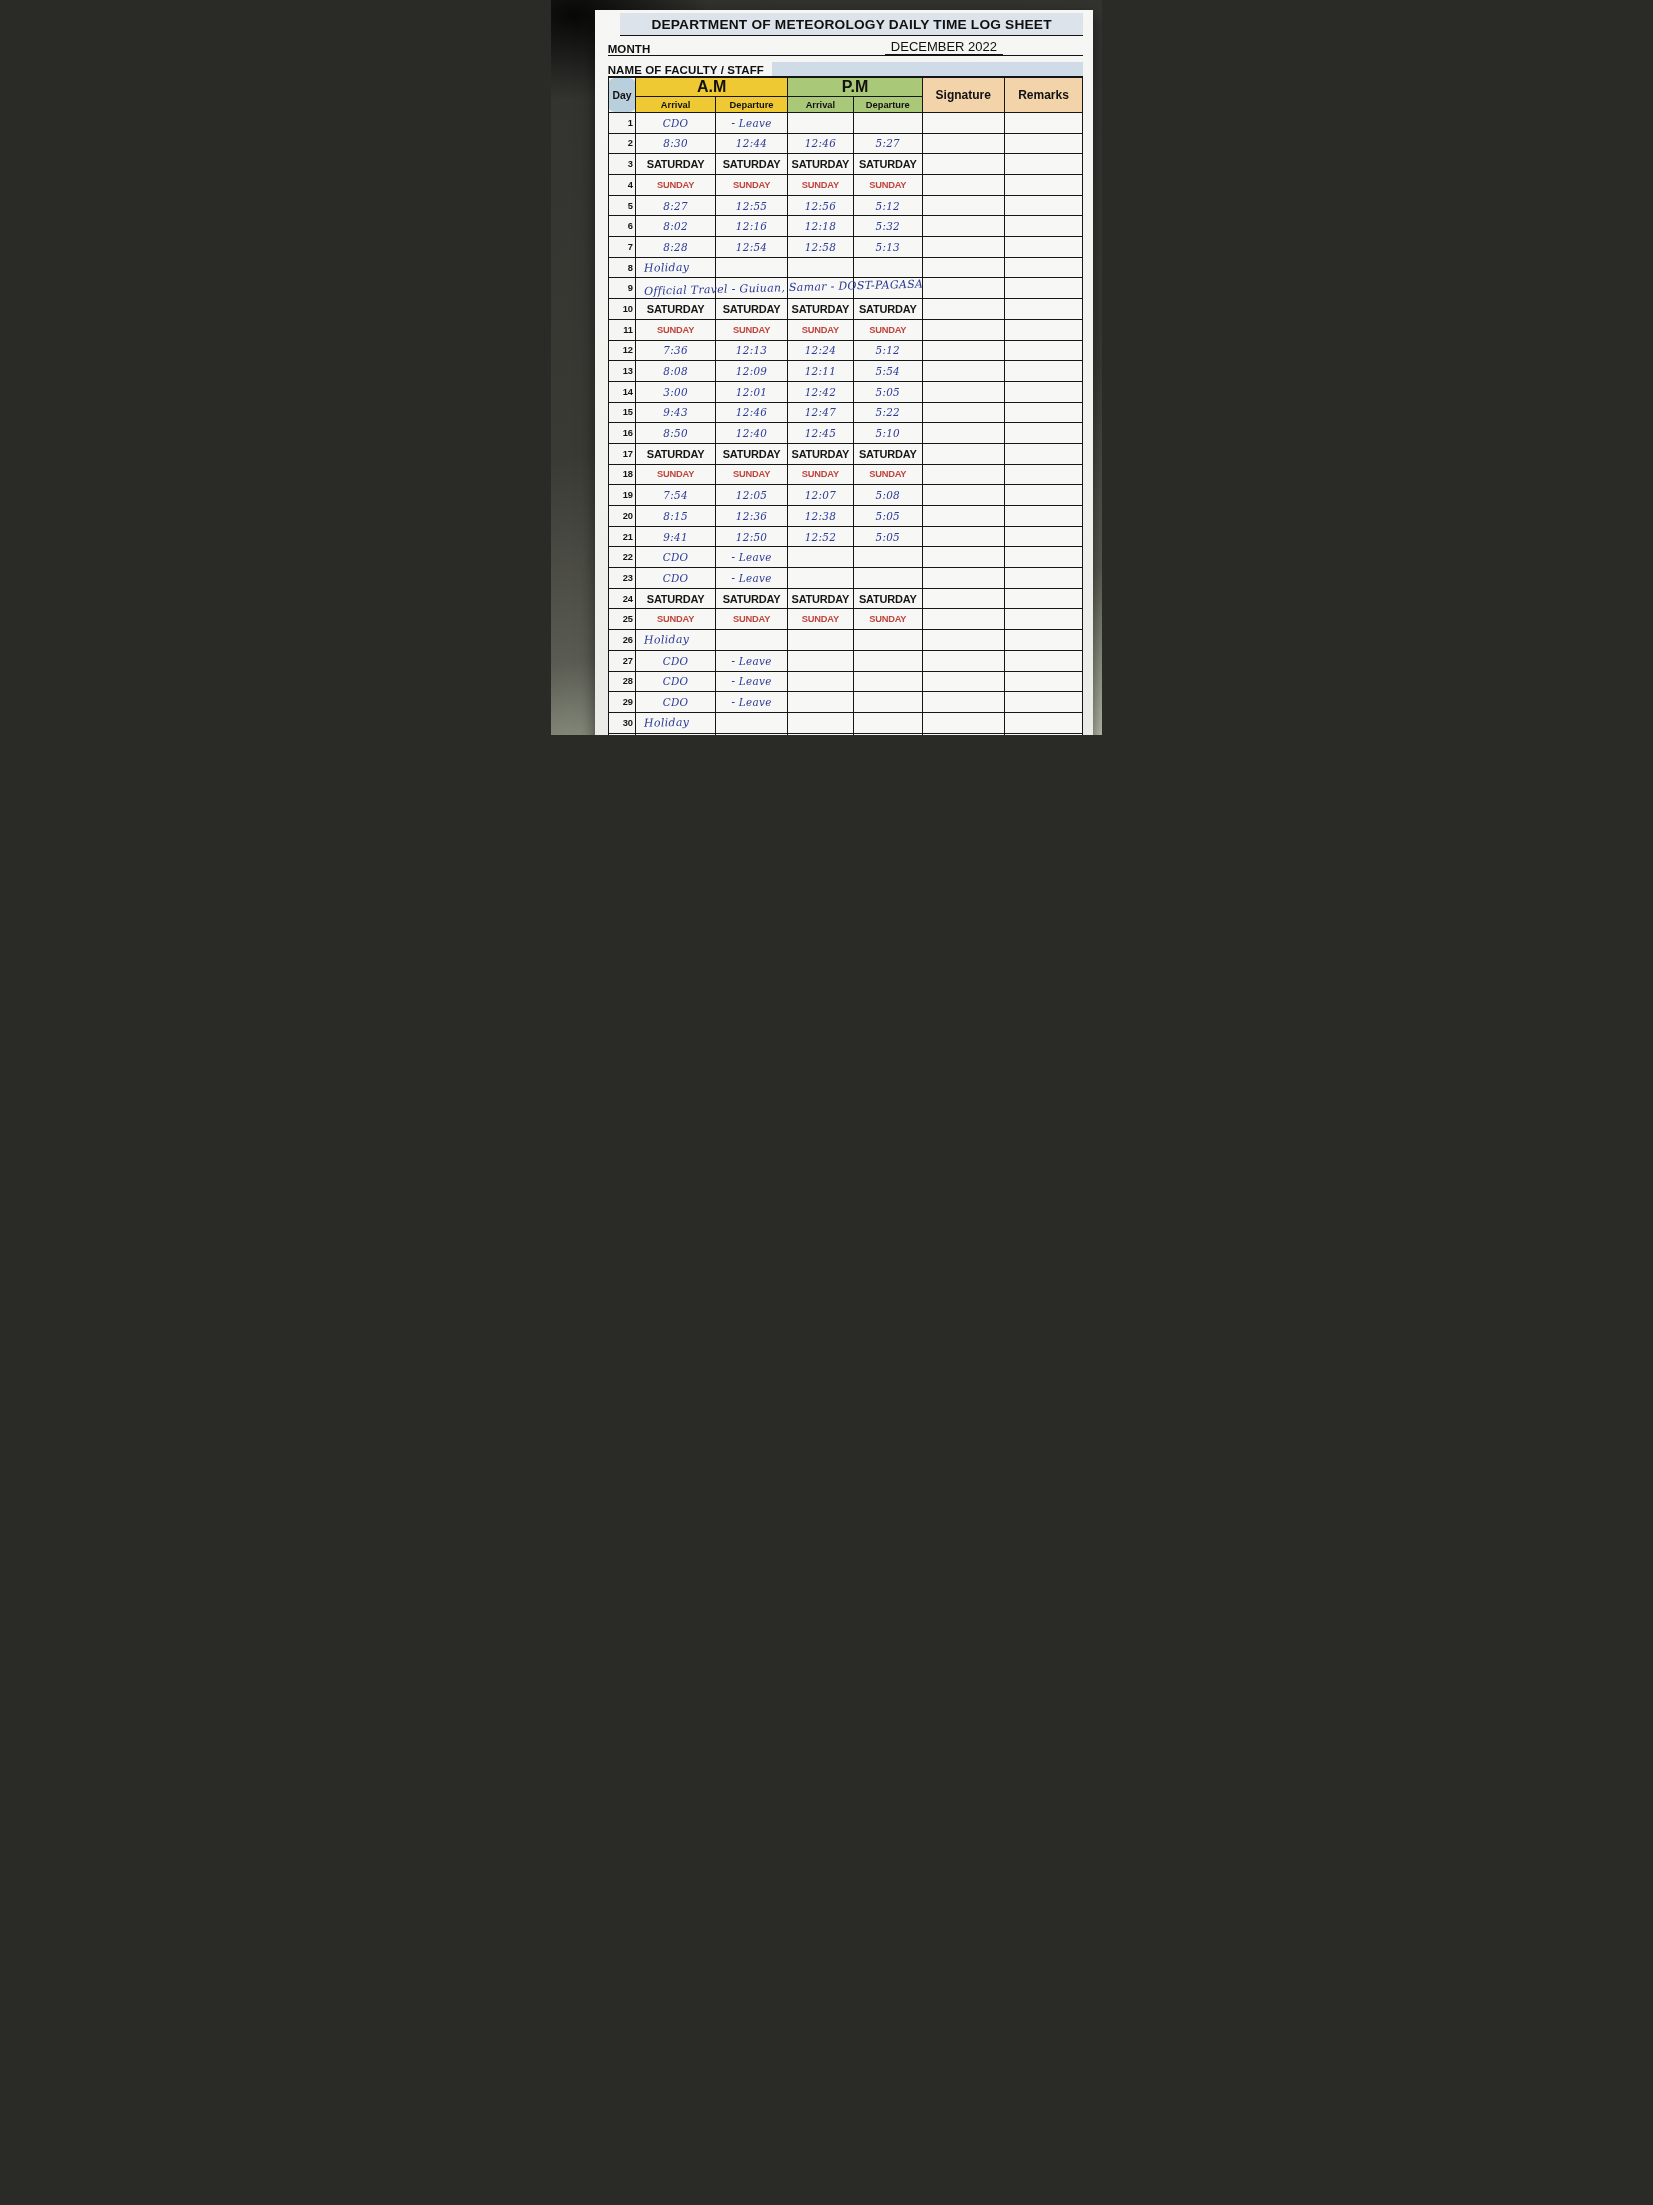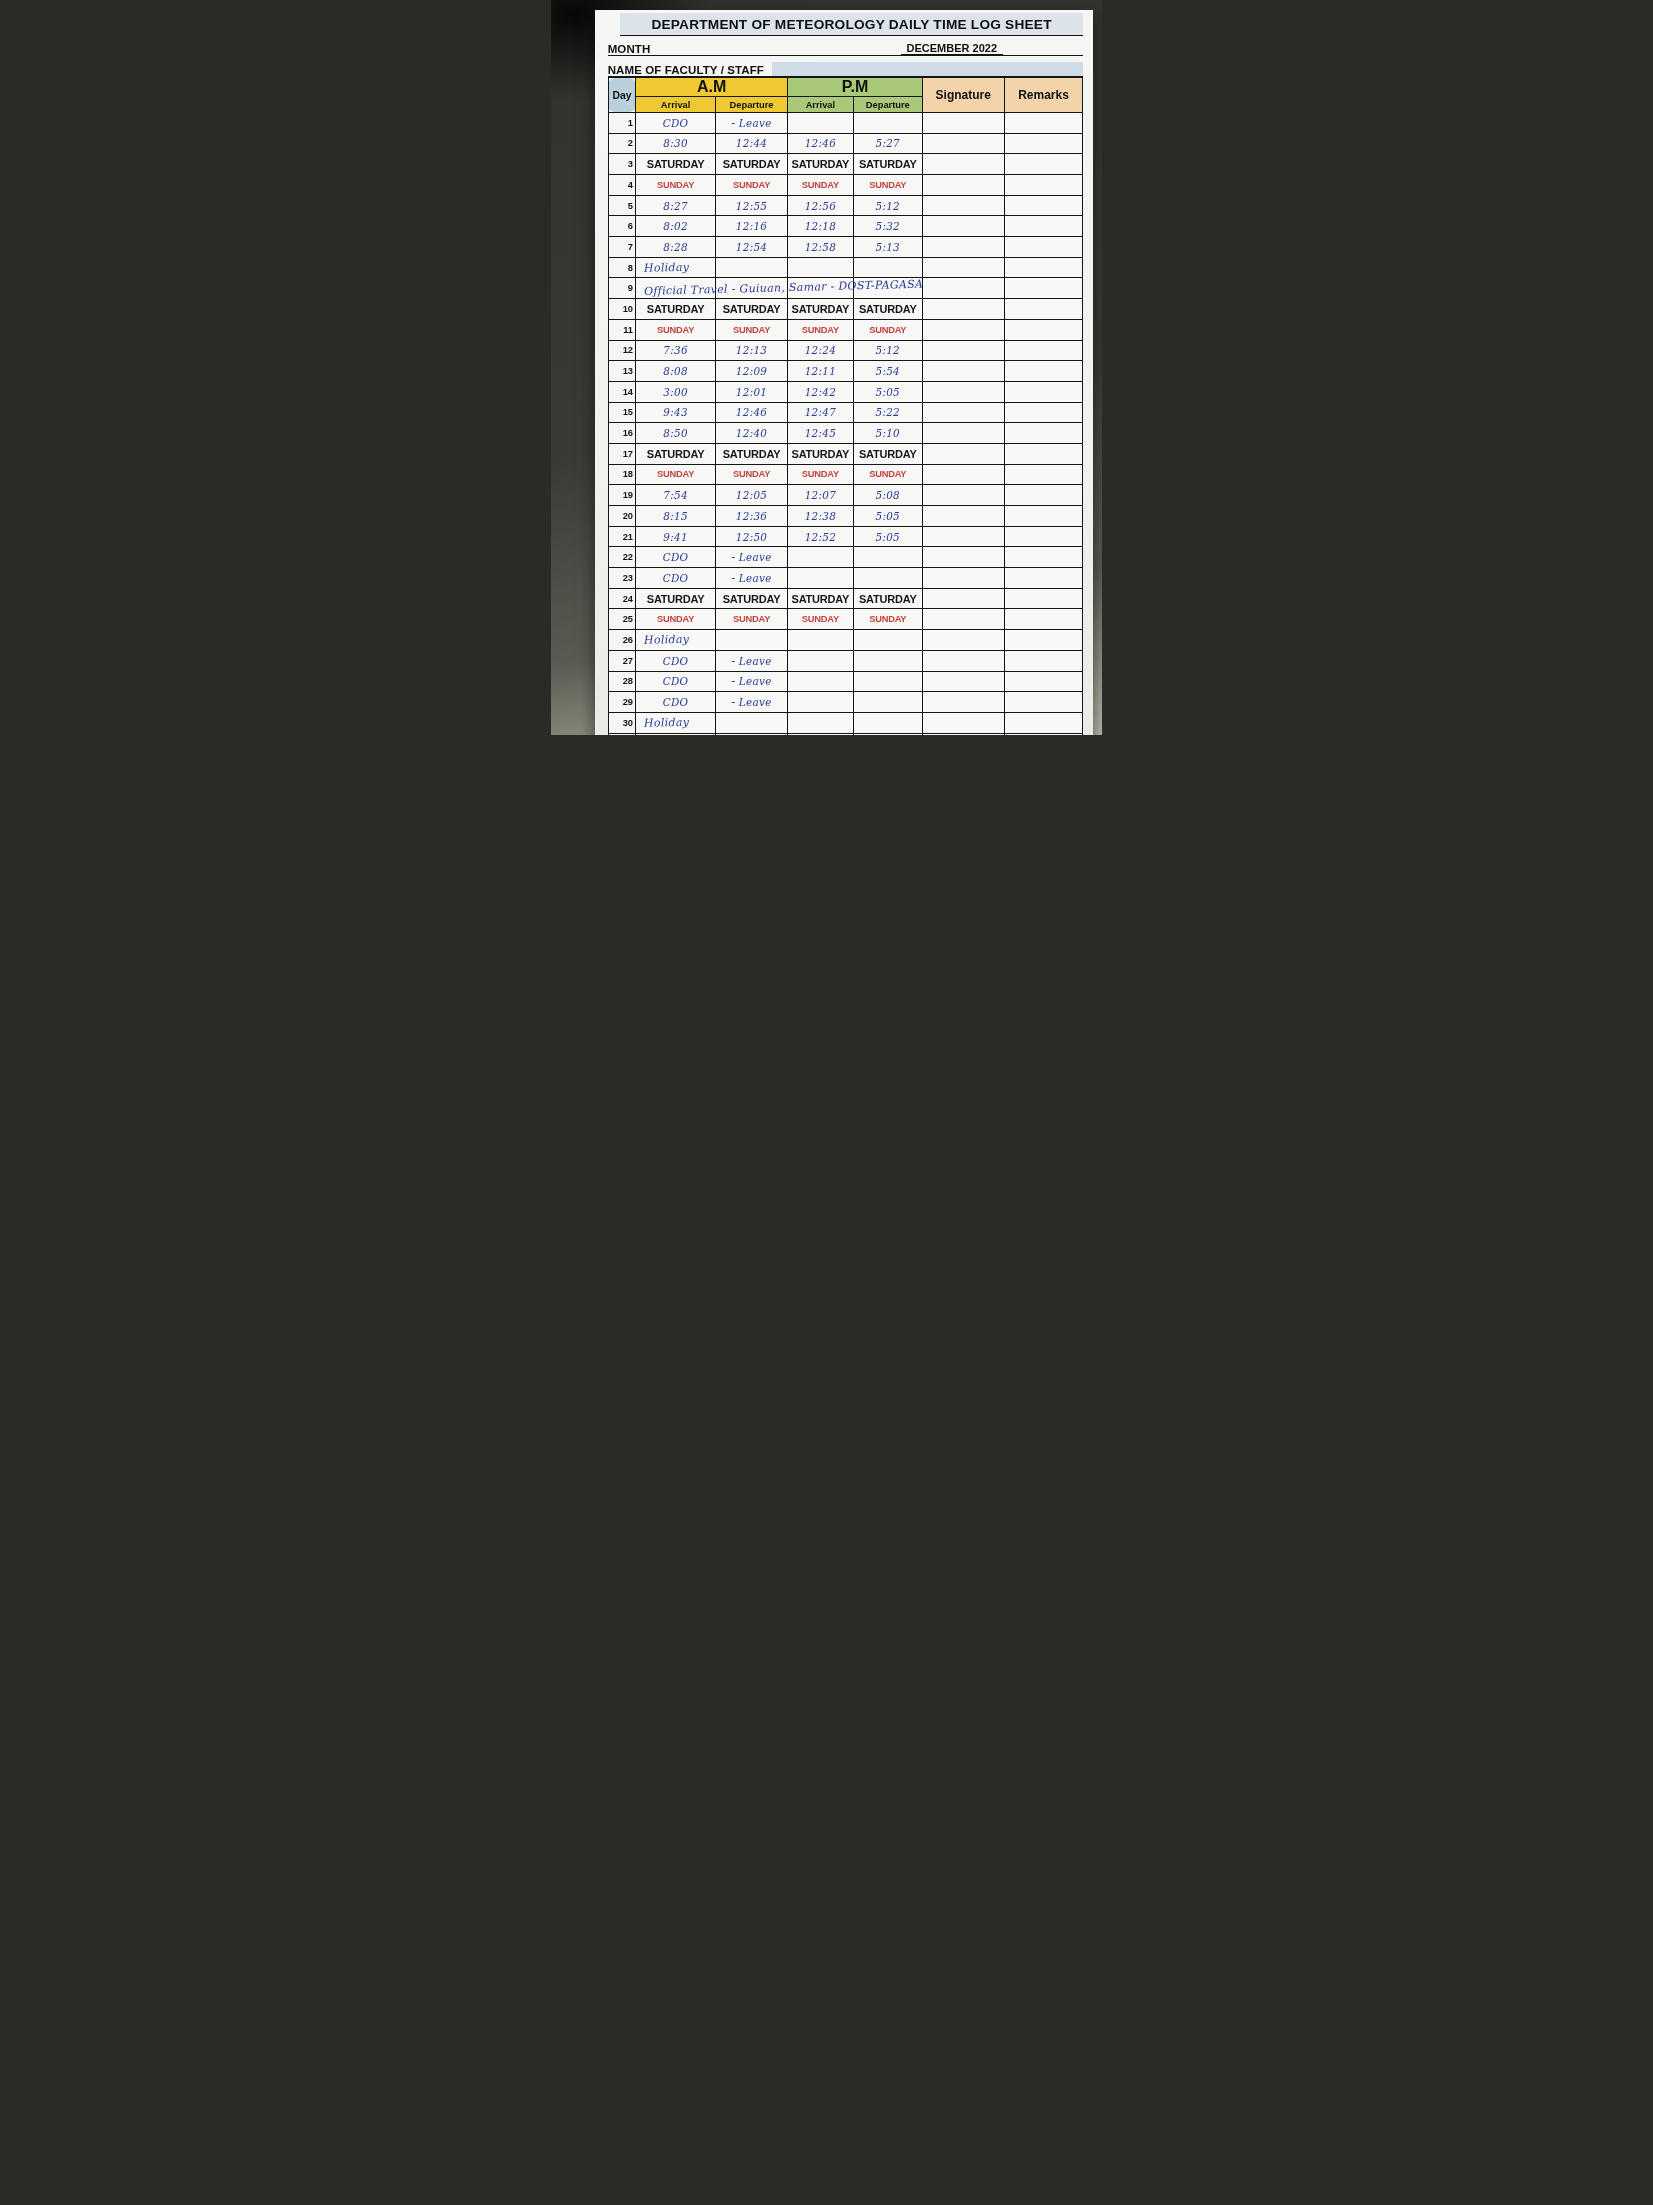--- a/index.html
+++ b/index.html
@@ -36,21 +36,21 @@
     display:flex;align-items:flex-end;
     border-bottom:1.6px solid #141414;
     height:19.7px;
   }
   .month-label,.name-label{
     font-weight:bold;font-size:11.5px;color:#101010;letter-spacing:0.1px;
     white-space:nowrap;
   }
   .month-value{
     margin-left:auto;margin-right:17%;
-    font-weight:bold;font-size:11px;color:#101010;
+    font-weight:normal;font-size:13px;color:#101010;
     border-bottom:1.6px solid #141414;
     padding:0 5.5px 0.5px 5.5px;
   }
   .name-strip{
     flex:1;height:14.2px;margin-left:7.7px;
     background:#cfdbe6;
   }
   
   table{
     width:100%;

